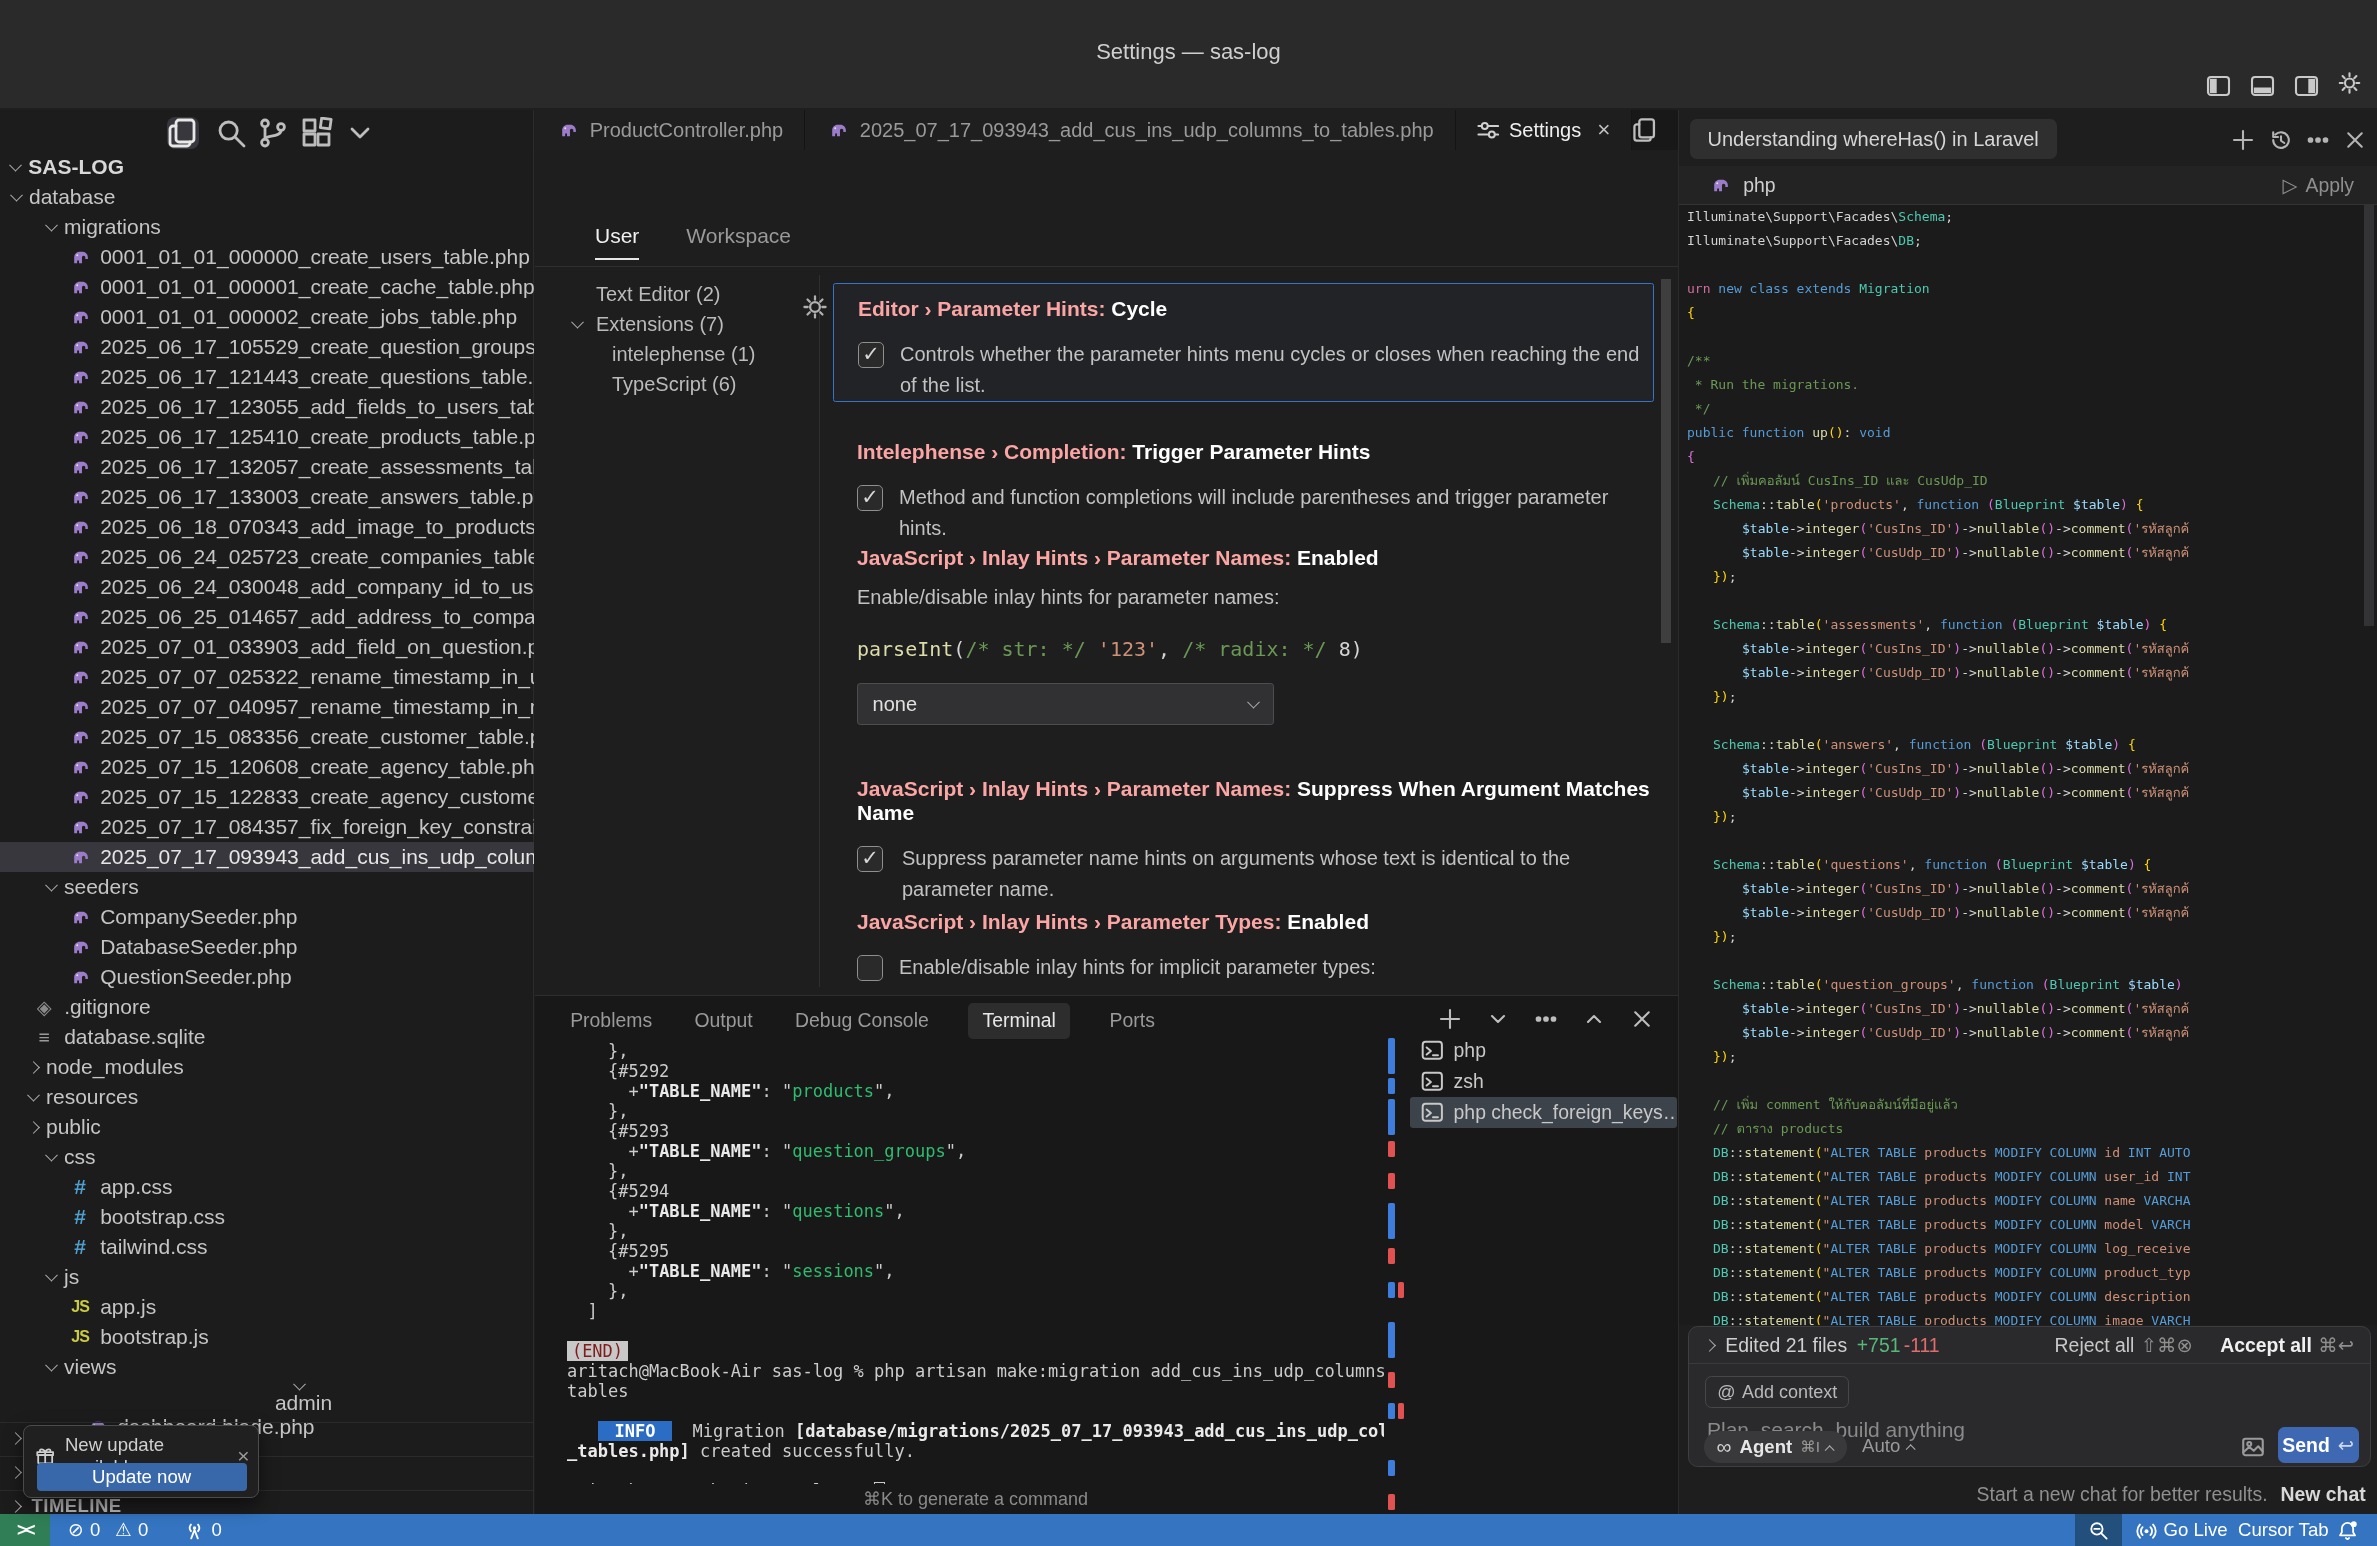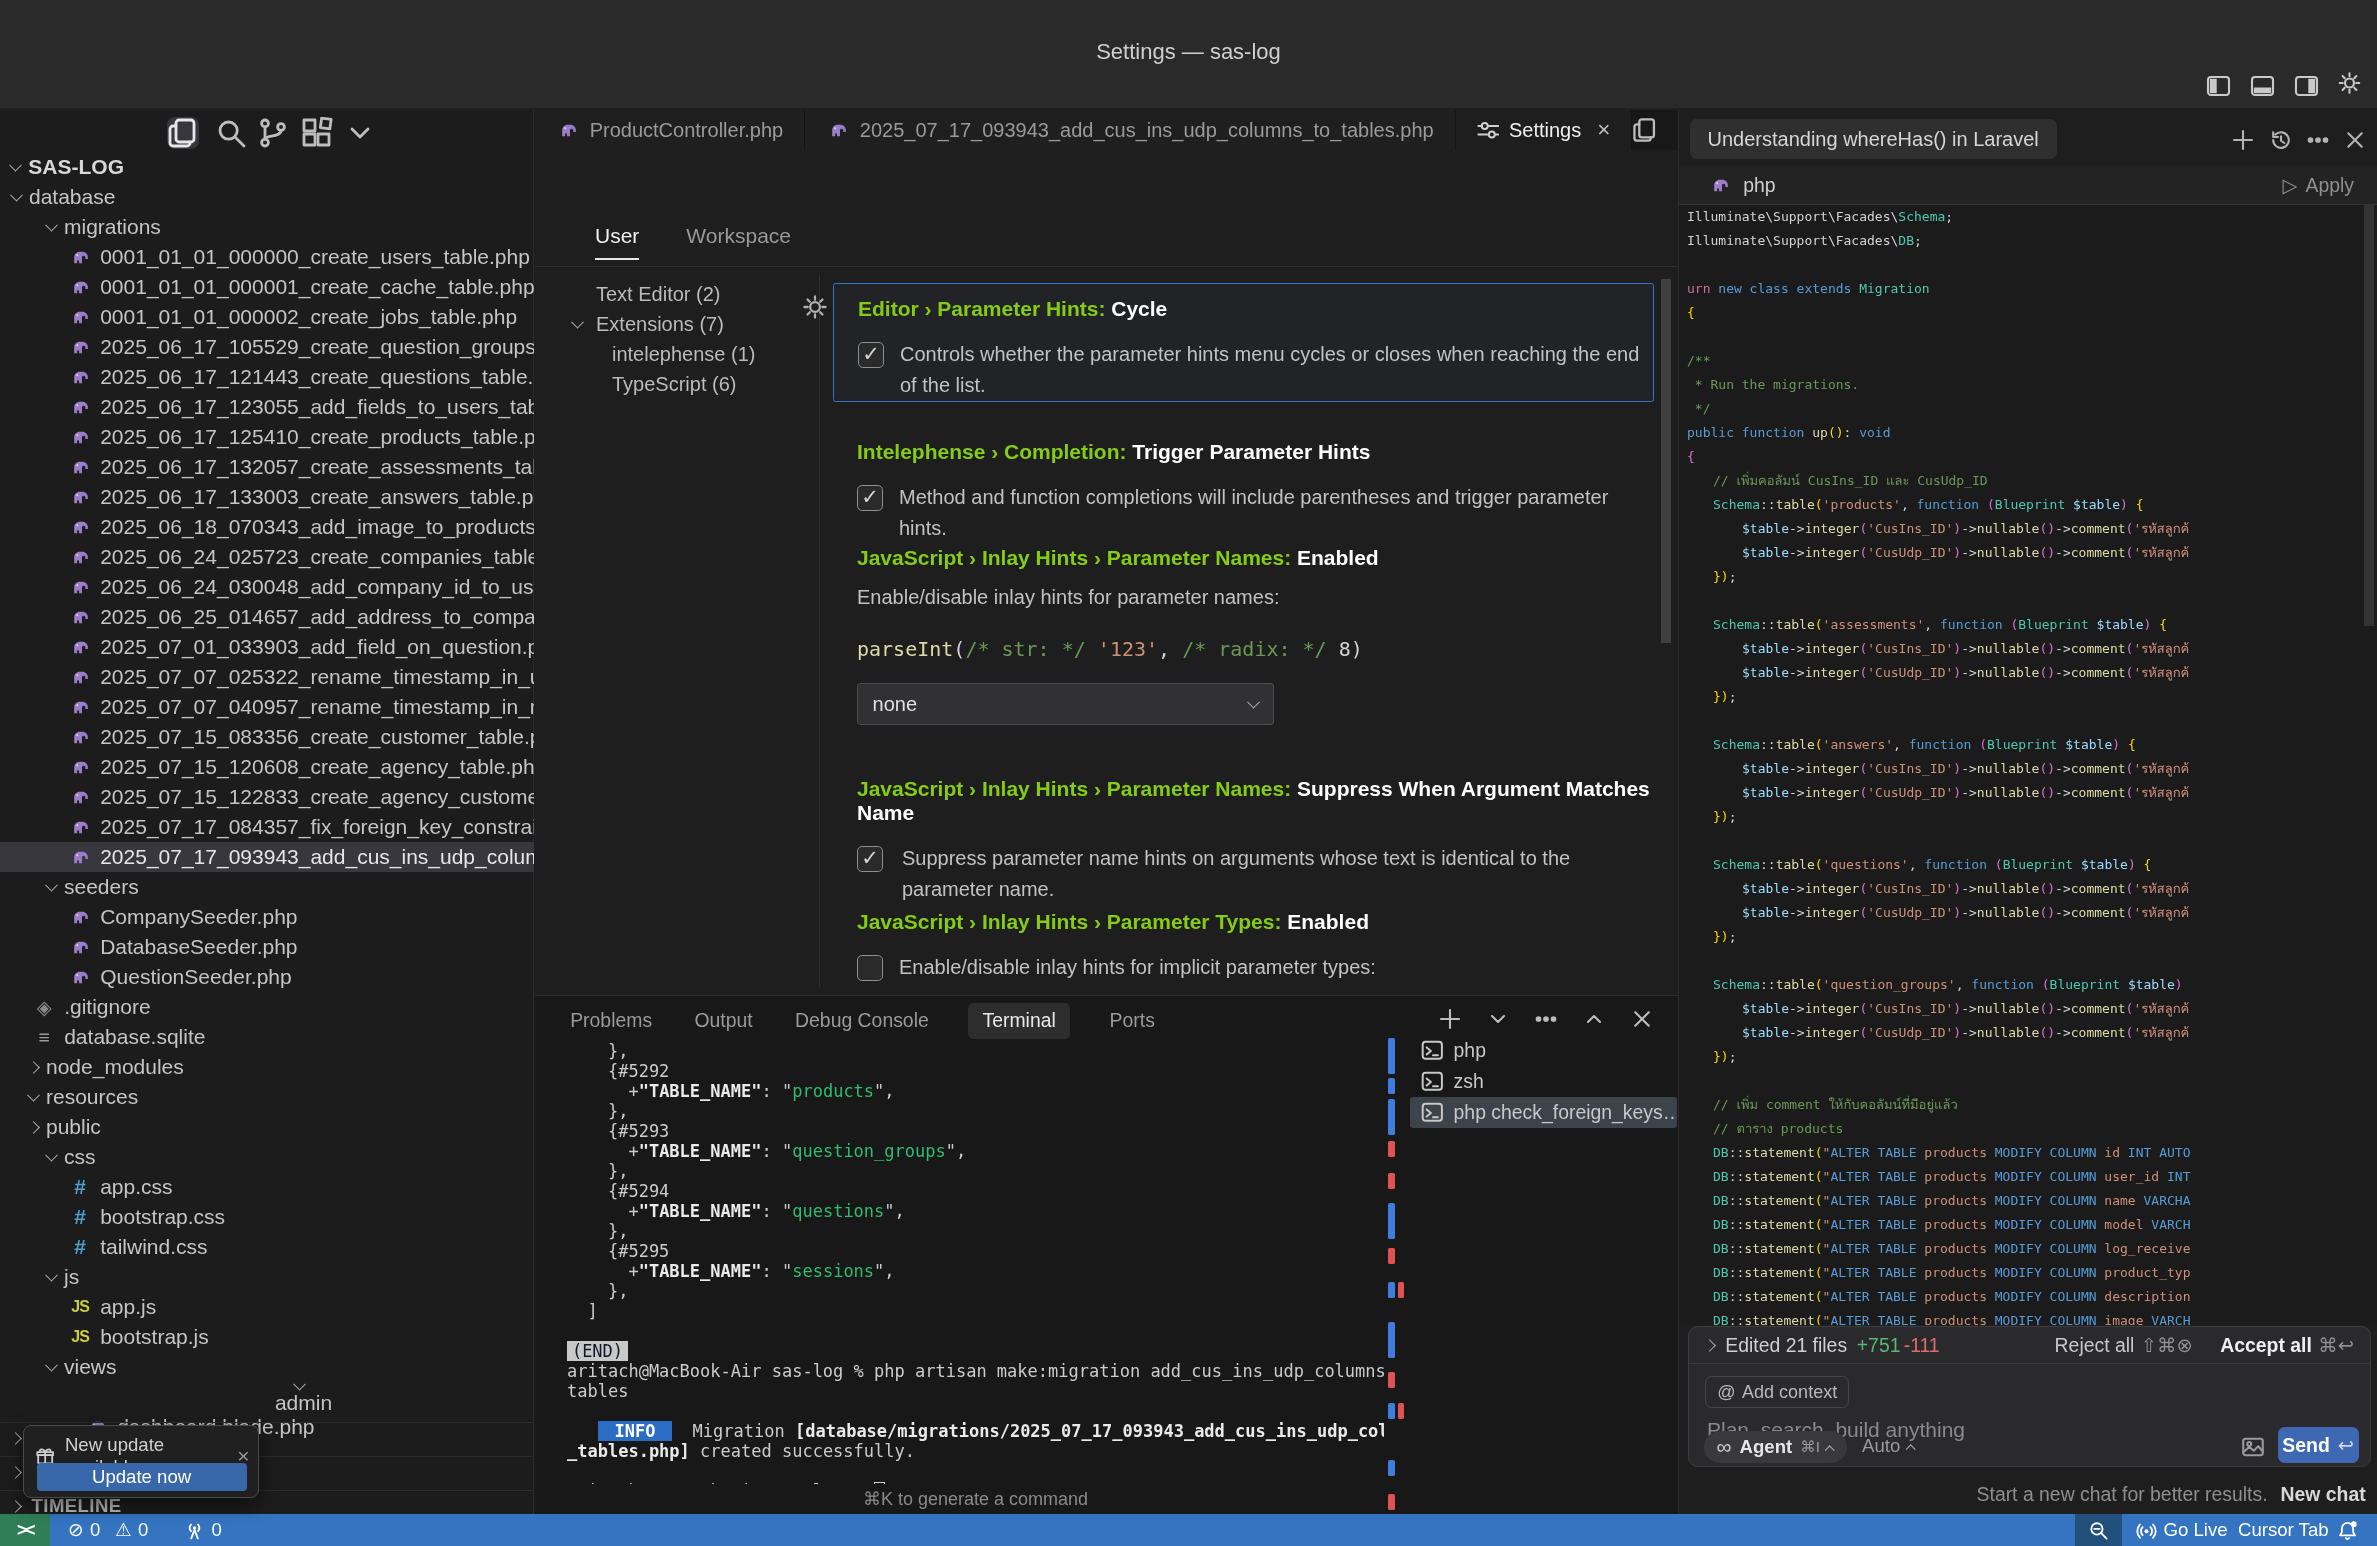--- a/index.html
+++ b/index.html
@@ -62,21 +62,21 @@
   #s-toc { position:absolute; left:0; top:129px; width:283px; }
   .tocrow { position:relative; height:30px; display:flex; align-items:center; color:#bbbbbb; font-size:20px; padding-left:61px; cursor:pointer; }
   .tocrow .chev { position:absolute; left:38px; }
   .tocrow.sub { padding-left:77px; }
   #s-div { position:absolute; left:284px; top:125px; height:712px; border-left:0.8px solid #2f2f2f; }
   #s-gear { position:absolute; left:267px; top:144px; color:#b0b0b0; width:26px; height:26px; cursor:pointer; }
   #entries { position:absolute; left:298px; top:0; width:821px; }
   .entry { position:absolute; left:0; width:821px; padding:13px 0 0 24px; }
   .entry.focused { border:1.6px solid #3574c9; background:#212327; border-radius:2.4px; }
   .e-title { font-size:21px; }
-  .e-title .cat { color:#84cc16; font-weight:600; }
+  .e-title .cat { color:#fca5a5; font-weight:600; }
   .e-title .nm { color:#ffffff; font-weight:bold; }
   .e-body { display:flex; margin-top:18px; }
   .cb { width:26px; height:26px; border:1.6px solid #8f8f8f; border-radius:4.9px; background:#2a2a2a; flex:none; margin-top:3.2px; color:#d6d6d6; font-size:21px; line-height:22.6px; text-align:center; cursor:pointer; }
   .e-desc { margin-left:16px; color:#c2c2c2; font-size:20px; line-height:31px; }
   .entry:nth-child(1) .e-desc { max-width:938px; }
   .entry:nth-child(2) .e-desc { max-width:1294px; }
   .entry:nth-child(4) .e-desc { max-width:914px;margin-left:19px; }
   .e-desc-solo { margin-top:16px; color:#c2c2c2; font-size:20px; }
   .e-code { margin-top:27.5px; font-family:"DejaVu Sans Mono", monospace; font-size:20px; white-space:pre; }
   .e-select { margin-top:22.6px; width:417px; height:42px; background:#313133; border:0.8px solid #4d4d4f; border-radius:3.2px; display:flex; align-items:center; padding:0 14.6px; color:#e0e0e0; font-size:20px; cursor:pointer; }
@@ -87,21 +87,21 @@
   #panel { left:535px; top:995px; width:1143px; height:519px; background:#181818; border-top:0.8px solid #2e2e2e; }
   #ptabs { position:absolute; left:32px; top:6.5px; display:flex; align-items:center; gap:36px; font-size:19.4px; color:#9a9a9a; }
   .ptab { padding:6.5px 3.2px; cursor:pointer; }
   .ptab.on { background:#2d2d2d; color:#e8e8e8; padding:6.5px 14.6px; border-radius:4.9px; }
   #pactions { position:absolute; right:24px; top:11.3px; display:flex; gap:24px; color:#bdbdbd; }
   #pactions .ic { width:24px; height:24px; cursor:pointer; }
   #term { position:absolute; left:32px; top:45px; width:817px; height:443px; overflow:hidden; font-family:"DejaVu Sans Mono", monospace; font-size:17px; line-height:20px; white-space:pre; color:#cccccc; }
   .tl { position:relative; height:20px; }
   .t-W { font-weight:bold; color:#eaeaea; }
   .t-G { color:#2ebd6f; }
-  .endb { background:#c8c8c8; color:#0f172a; padding:0 4.9px;margin-top:39px; }
+  .endb { background:#c8c8c8; color:#7f1d1d; padding:0 4.9px;margin-top:39px; }
   .badge-info { background:#2b6cc4; color:#ffffff; font-weight:bold; padding:0 6.5px; }
   .tcur { display:inline-block; width:10.5px; height:18px; border:1.6px solid #cccccc; vertical-align:-3.2px; }
   #term-hint { position:absolute; left:32px; top:492px; width:817px; text-align:center; color:#8a8a8a; font-size:18px; }
   #marks { position:absolute; left:853px; top:40px; width:21px; height:469px; }
   .mark { position:absolute; width:6.5px; border-radius:1.6px; }
   .mark.b { background:#3f7ddc; } .mark.r { background:#e05252; }
   #termlist { position:absolute; left:875px; top:39px; width:267px; }
   .termrow { height:31px; display:flex; align-items:center; padding-left:11.3px; color:#c8c8c8; font-size:19.4px; white-space:nowrap; overflow:hidden; cursor:pointer; }
   .termrow.sel { background:#3d434b; border-radius:3.2px; }
   .termrow .ic { width:22.6px; height:22.6px; margin-right:9.7px; color:#c8c8c8; flex:none; }

